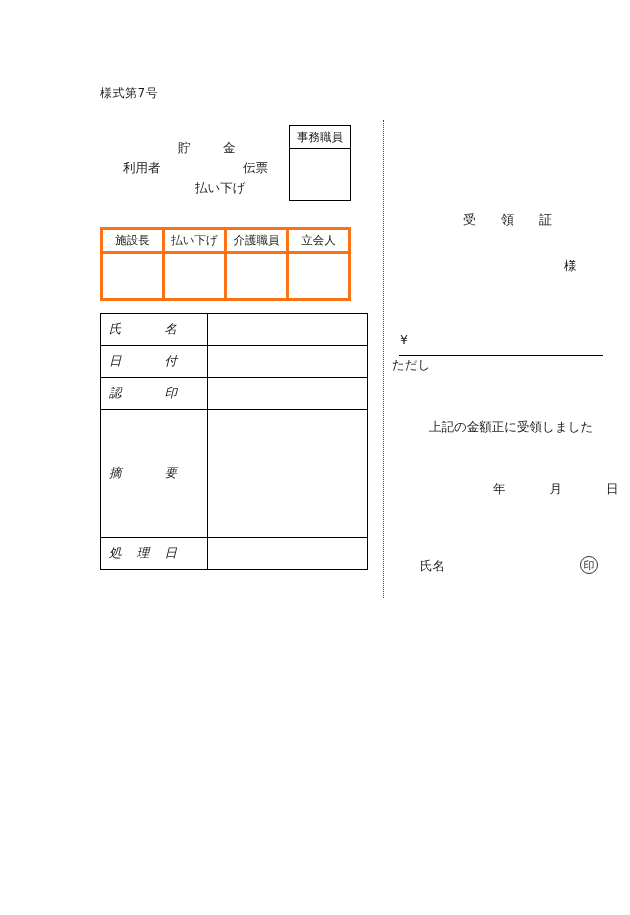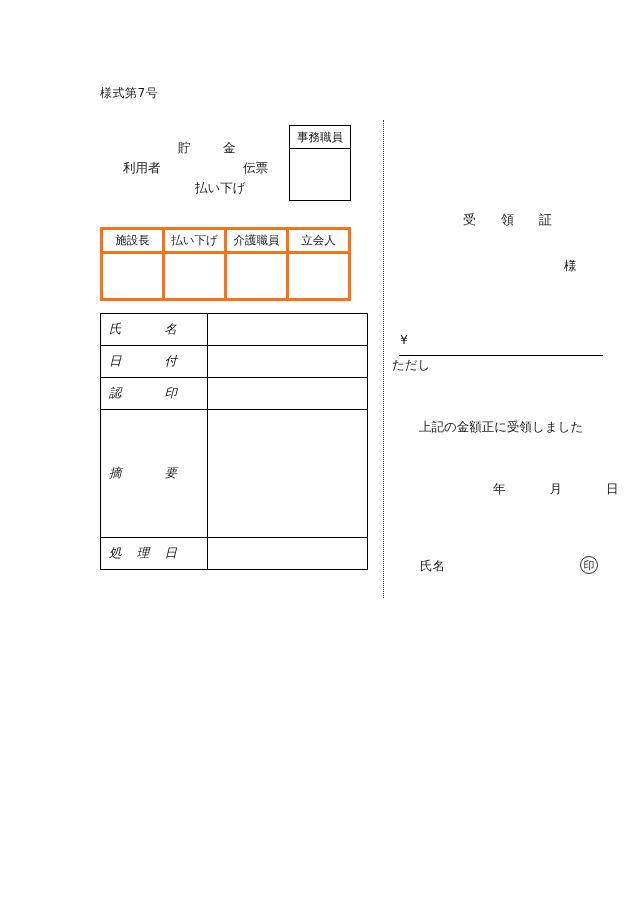--- a/index.html
+++ b/index.html
@@ -166,21 +166,21 @@
   }
   .r-tadashi {
     position: absolute;
     left: 349px;
     top: 357px;
     font-size: 12.5px;
     white-space: nowrap;
   }
   .r-confirm {
     position: absolute;
-    left: 376px;
+    left: 386px;
     top: 419px;
     font-size: 12.5px;
     white-space: nowrap;
   }
   .r-date {
     position: absolute;
     left: 450px;
     top: 481px;
     font-size: 12.5px;
     white-space: nowrap;

